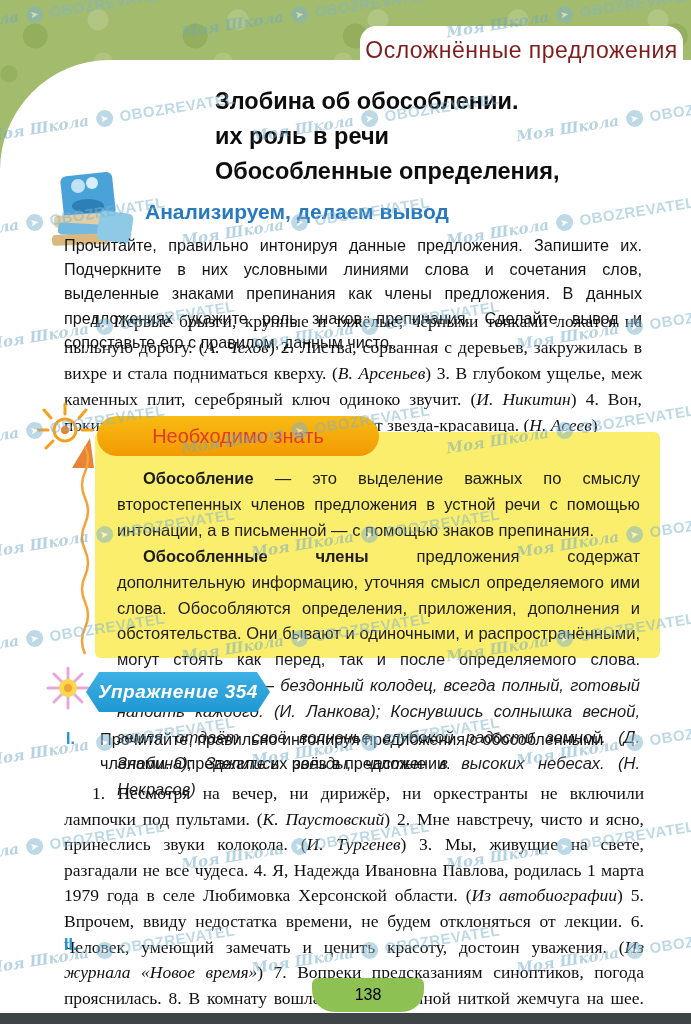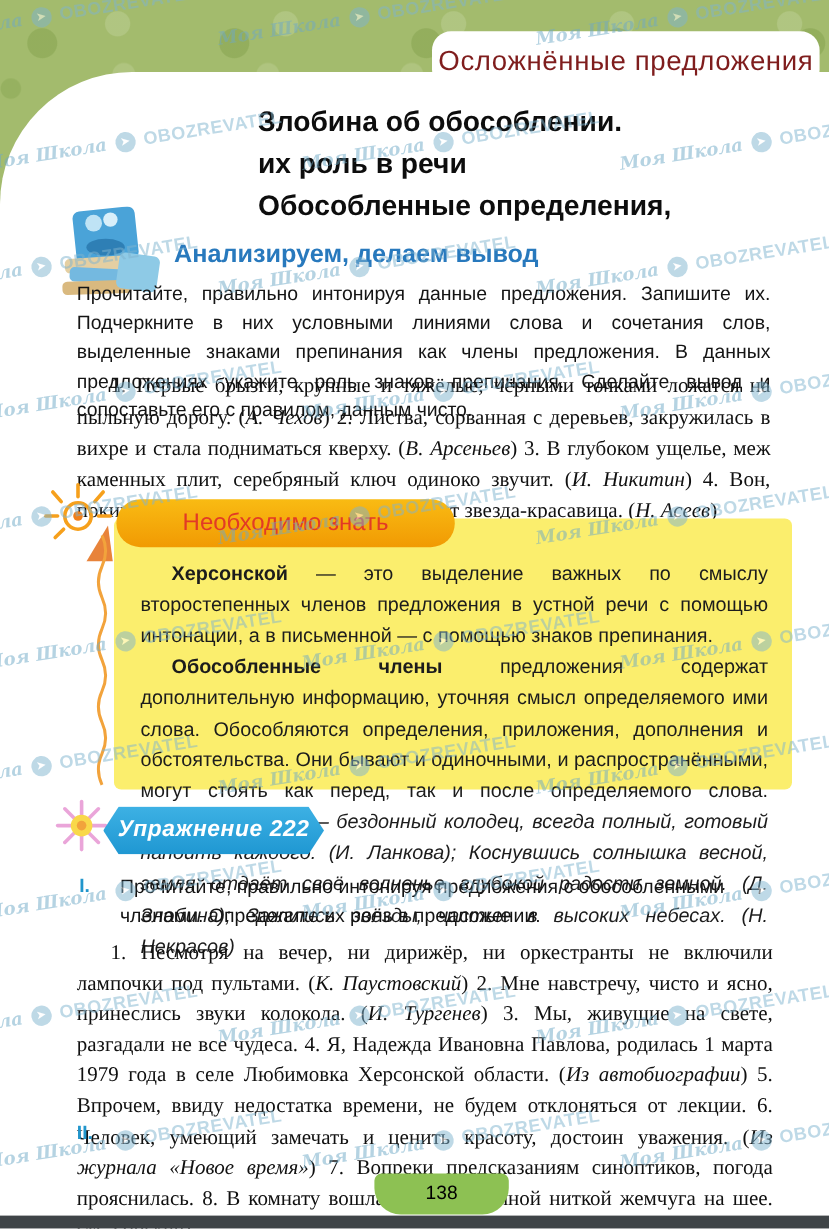--- a/index.html
+++ b/index.html
@@ -126,38 +126,38 @@
     </div>
     <div class="know-badge">
       <span>Необходимо знать</span>
     </div>
     <div class="wavy">
       <svg width="16" height="210" viewBox="0 0 16 210">
         <path d="M8 0 Q 14 13 8 26 T 8 52 T 8 78 T 8 104 T 8 130 T 8 156 T 8 182 T 8 208" stroke="#f2a33c" stroke-width="2.5" fill="none"></path>
       </svg>
     </div>
     <div class="know-box">
-      <p><span style="font-weight: 700;">Херсонской</span><span> — это выделение важных по смыслу второстепенных членов предложения в устной речи с помощью интонации, а в письменной — с помощью знаков препинания.</span></p>
+      <p><span style="font-weight: 700;">Обособление</span><span> — это выделение важных по смыслу второстепенных членов предложения в устной речи с помощью интонации, а в письменной — с помощью знаков препинания.</span></p>
       <p><span style="font-weight: 700;">Обособленные члены</span><span> предложения содержат дополнительную информацию, уточняя смысл определяемого ими слова. Обособляются определения, приложения, дополнения и обстоятельства. Они бывают и одиночными, и распространёнными, могут стоять как перед, так и после определяемого слова. Например: </span><span style="font-style: italic;">Книги — бездонный колодец, всегда полный, готовый напоить каждого. (И. Ланкова); Коснувшись солнышка весной, земля отдаёт своё волненье глубокой радости земной. (Д. Злобина); Зажглись звёзды, частые в высоких небесах. (Н. Некрасов)</span></p>
     </div>
 
     <div class="sparkle-icon">
       <svg width="52" height="52" viewBox="0 0 52 52">
         <g stroke="#e58fd0" stroke-width="3" stroke-linecap="round" opacity=".8">
           <line x1="26" y1="6" x2="26" y2="46"></line>
             <line x1="6" y1="26" x2="46" y2="26"></line>
           <line x1="12" y1="12" x2="40" y2="40"></line>
             <line x1="40" y1="12" x2="12" y2="40"></line>
         </g>
         <circle cx="26" cy="26" r="9" fill="#f9d84a"></circle>
         <circle cx="26" cy="26" r="4" fill="#f2a33c"></circle>
       </svg>
     </div>
     <div class="ex-badge">
-      <span>Упражнение 222</span>
+      <span>Упражнение 354</span>
     </div>
 
     <div class="roman" style="left:66px;top:730px;">I.</div>
     <div class="ex-instr" style="top:728px;">Прочитайте, правильно интонируя предложения с обособленными членами. Определите их роль в предложении.</div>
     <div class="ex1-sent">
       <p class="serif-par" style="margin:33px 0 0 0"><span>1. Несмотря на вечер, ни дирижёр, ни оркестранты не включили лампочки под пультами. (</span><span style="font-style: italic;">К. Паустовский</span><span>) 2. Мне навстречу, чисто и ясно, принеслись звуки колокола. (</span><span style="font-style: italic;">И. Тургенев</span><span>) 3. Мы, живущие на свете, разгадали не все чудеса. 4. Я, Надежда Ивановна Павлова, родилась 1 марта 1979 года в селе Любимовка Херсонской области. (</span><span style="font-style: italic;">Из автобиографии</span><span>) 5. Впрочем, ввиду недостатка времени, не будем отклоняться от лекции. 6. Человек, умеющий замечать и ценить красоту, достоин уважения. (</span><span style="font-style: italic;">Из журнала «Новое время»</span><span>) 7. Вопреки предсказаниям синоптиков, погода прояснилась. 8. В комнату вошла мать, с длинной ниткой жемчуга на шее. (</span><span style="font-style: italic;">М. Горький</span><span>)</span></p>
     </div>
 
     <div class="roman" style="left:64px;top:936px;">II.</div>
 

